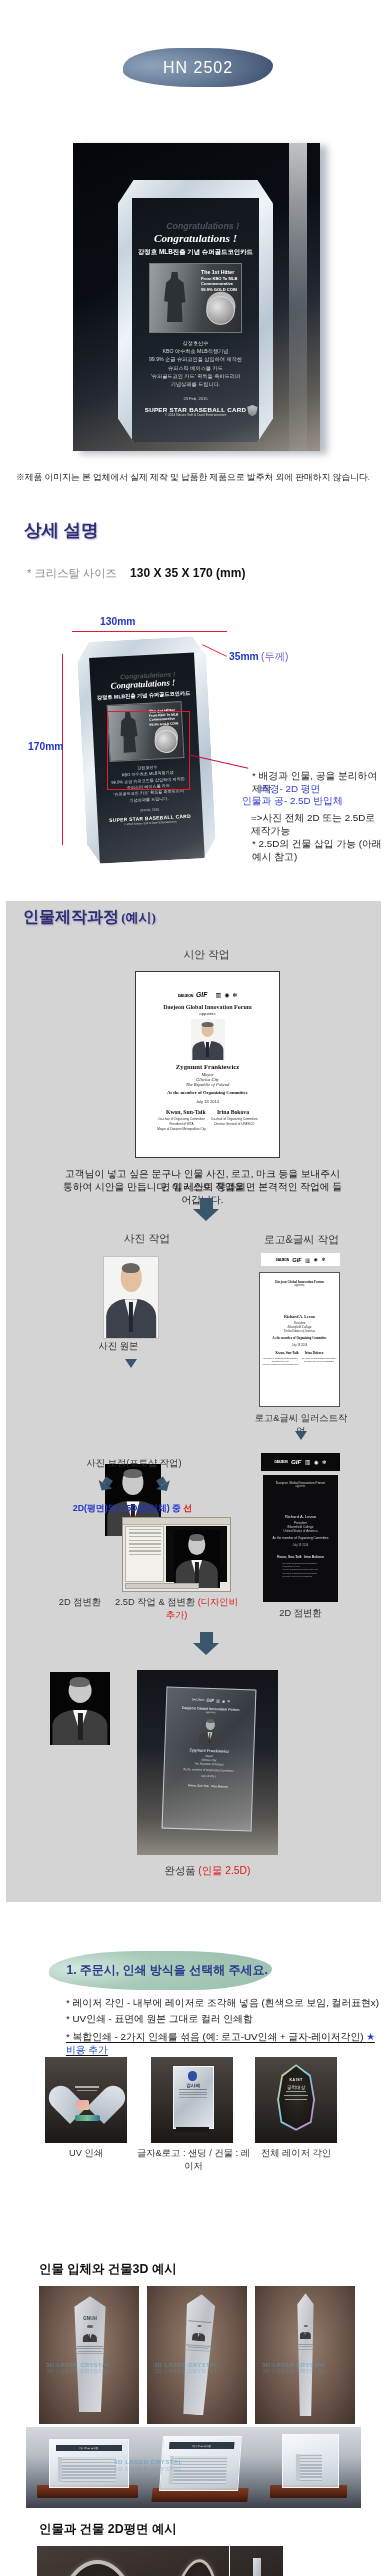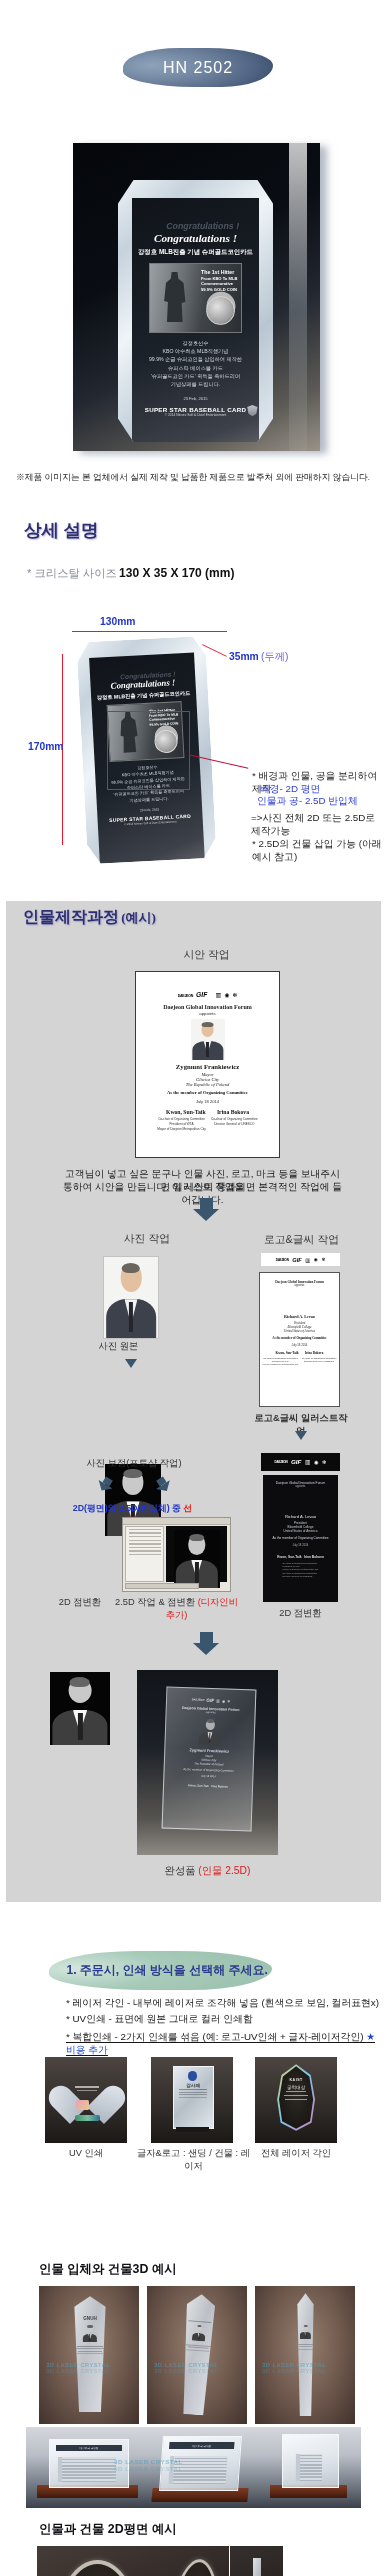--- a/index.html
+++ b/index.html
@@ -183,21 +183,21 @@
         </div>
       </div>
     </div>
   </div>
 
   <div class="abs note-line serif">※제품 이미지는 본 업체에서 실제 제작 및 납품한 제품으로 발주처 외에 판매하지 않습니다.</div>
 
   <div class="abs h-navy serif" style="left:24px;top:518px;font-size:17.5px;">상세 설명</div>
   <div class="abs" style="left:27px;top:566px;">
     <span class="size-label">* 크리스탈 사이즈</span>
-    <span class="size-value" style="margin-left:0;">130 X 35 X 170 (mm)</span>
+    <span class="size-value" style="margin-left:11px;">130 X 35 X 170 (mm)</span>
   </div>
 
   <div class="abs dimlabel" style="left:100px;top:616px;">130mm</div>
   <div class="abs redline" style="left:72px;top:631px;width:155px;height:1px;"></div>
   <div class="abs redline" style="left:62px;top:654px;width:1px;height:191px;"></div>
   <div class="abs dimlabel" style="left:28px;top:741px;">170mm</div>
   <div class="abs redline" style="left:201px;top:650px;width:27px;height:1px;transform:rotate(26deg);"></div>
   <div class="abs" style="left:229px;top:650px;">
     <span class="dimlabel">35mm</span>
     <span class="dimlabel dimlight">(두께)</span>
@@ -229,21 +229,21 @@
       <div class="datel" style="font-size:3.3px;margin-top:5.2px;">23 Feb, 2015</div>
       <div class="brandl" style="font-size:4.9px;margin-top:3.6px;">SUPER STAR BASEBALL CARD</div>
       <div class="brandsub" style="font-size:2.8px;">© 2014 Ninsev Soft &amp; Dutel Entertainment</div>
     </div>
   </div>
 
   <div class="abs" style="left:107px;top:711px;width:81px;height:77px;border:1px solid #e8192c;"></div>
   <div class="abs" style="left:188px;top:761px;width:61px;height:1px;background:#c40b3c;transform:rotate(13deg);"></div>
   <div class="abs ann-black" style="left:252px;top:770px;">* 배경과 인물, 공을 분리하여 제작</div>
   <div class="abs ann-blue" style="left:260px;top:783px;">배경- 2D 평면</div>
-  <div class="abs ann-blue" style="left:257px;top:795px;text-align:right;">인물과 공- 2.5D 반입체</div>
+  <div class="abs ann-blue" style="left:242px;top:795px;text-align:right;">인물과 공- 2.5D 반입체</div>
   <div class="abs ann-black" style="left:251px;top:812px;">=&gt;사진 전체 2D 또는 2.5D로 제작가능</div>
   <div class="abs ann-black" style="left:252px;top:838px;">* 2.5D의 건물 삽입 가능 (아래 예시 참고)</div>
 
   <div class="abs graysec"></div>
 
   <div class="abs" style="left:23px;top:907px;">
     <span class="h-navy serif" style="font-size:16px;">인물제작과정</span>
     <span class="h-navy serif" style="font-size:13px;">(예시)</span>
   </div>
   <div class="abs subcap ctr" style="left:135px;top:948px;width:143px;">시안 작업</div>
@@ -362,21 +362,21 @@
           <div>Co-chair of Organizing Committee</div>
           <div>President of WTA</div>
           <div>Mayor of Daejeon Metropolitan City</div>
         </div>
       <div>
           <div>Co-chair of Organizing Committee</div>
           <div>Director General of UNESCO</div>
         </div>
     </div>
   </div>
-  <div class="abs capline ctr" style="left:252px;top:1412px;width:98px;font-weight:bold;">로고&amp;글씨 일러스트작업</div>
+  <div class="abs capline ctr" style="left:252px;top:1412px;width:98px;">로고&amp;글씨 일러스트작업</div>
   <div class="abs chev" style="left:295px;top:1431px;"></div>
   <div class="abs logostrip" style="left:261px;top:1453px;width:79px;height:17.5px;background:#0a0a0a;color:#fff;">
     <span class="lg-dae" style="font-size:3.1px;color:#fff;">DAEJEON</span>
     <span class="lg-gif" style="font-size:6.2px;color:#fff;">GIF</span>
     <span style="font-size:5.7px;">▥</span>
     <span style="font-size:5.2px;">◉</span>
     <span style="font-size:5.2px;">✻</span>
   </div>
   <div class="abs blackcert" style="left:263px;top:1475px;width:75px;height:127px;">
     <div class="forum" style="font-size:3.3px;margin-top:6.2px;color:#cfd3de;">Daejeon Global Innovation Forum</div>

